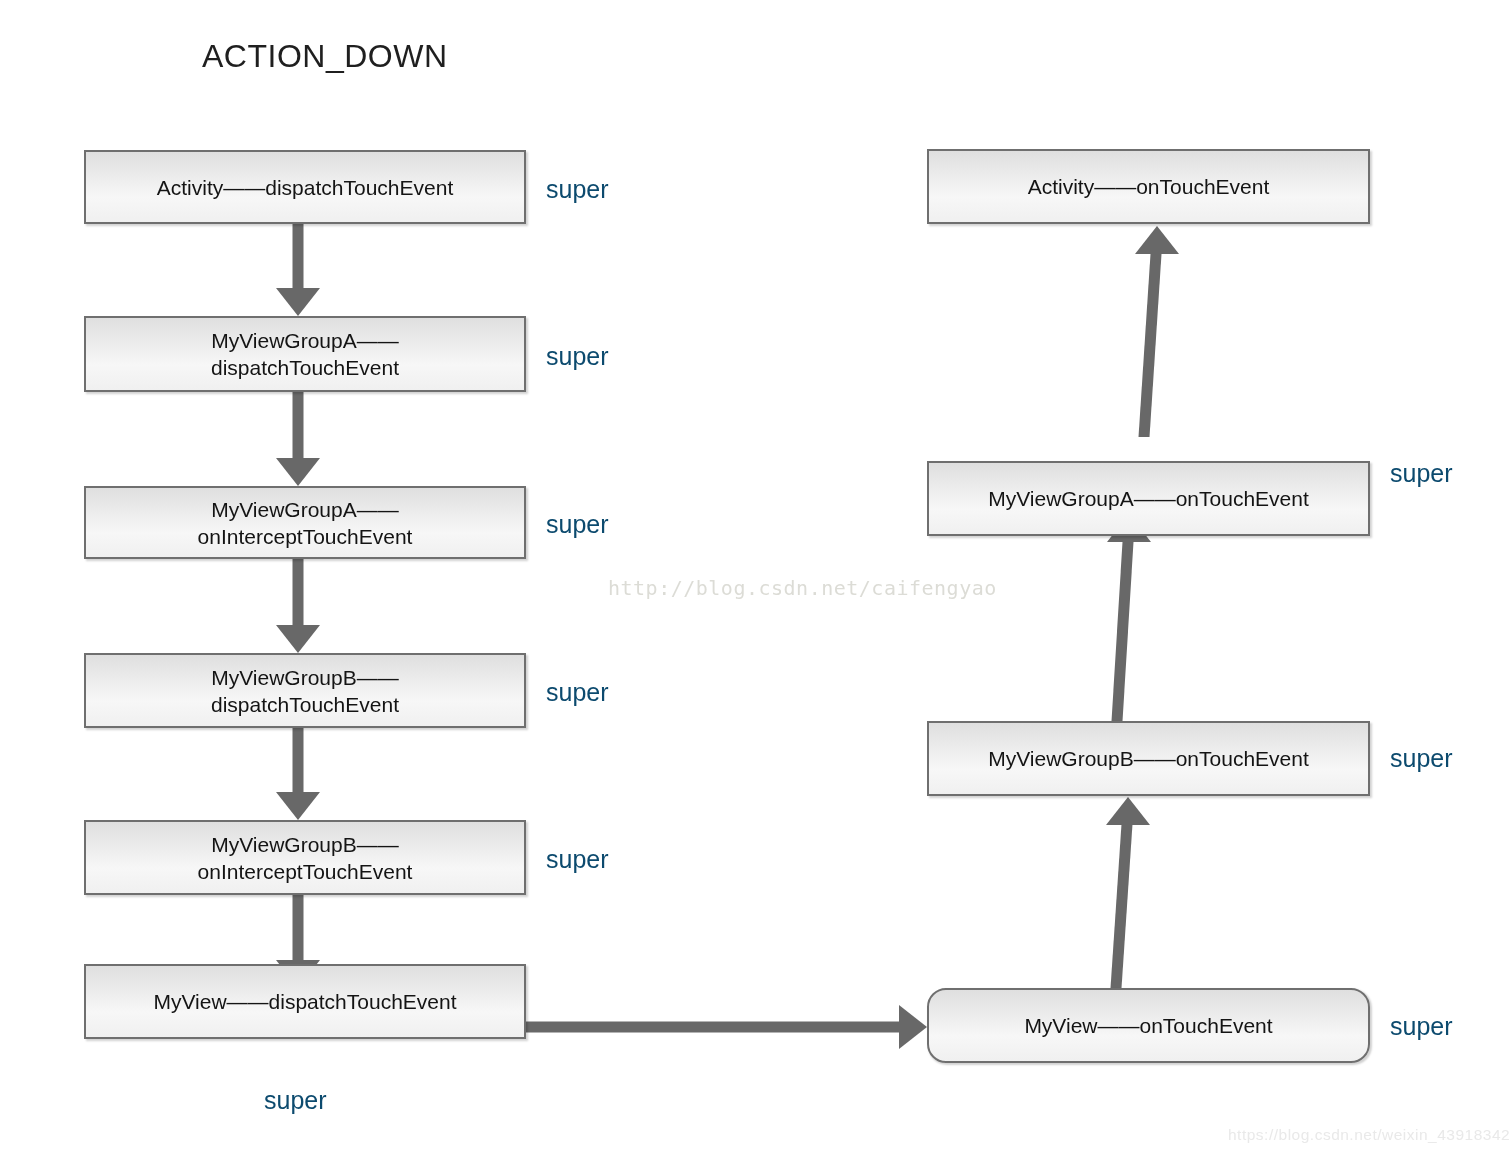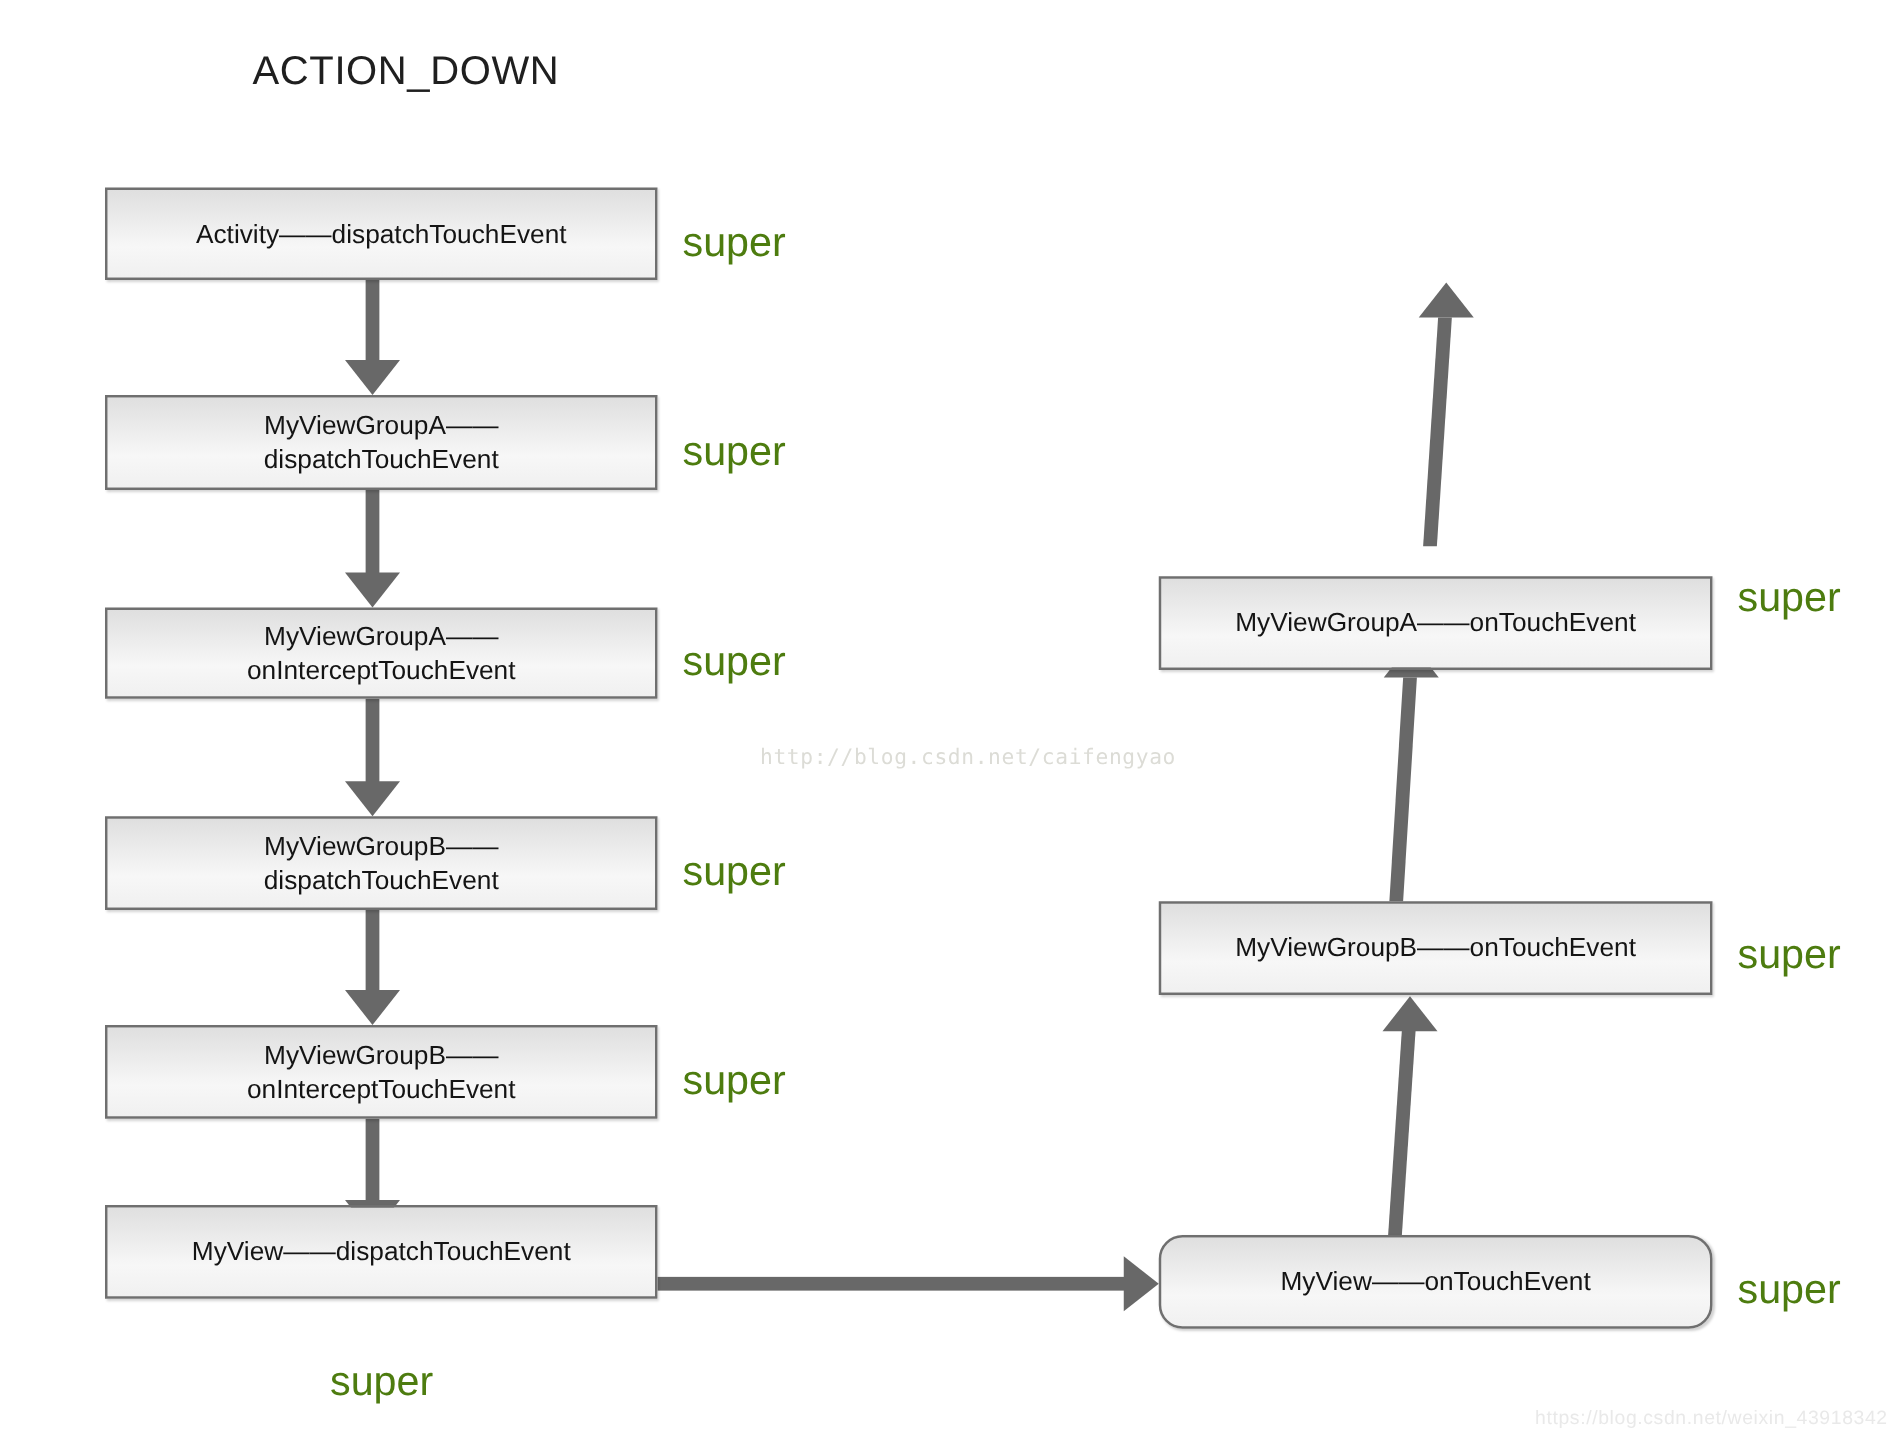--- a/index.html
+++ b/index.html
@@ -44,35 +44,35 @@
   .l5{top:820px; height:75px;}
   .l6{top:964px; height:75px;}
   
   .r-box{left:927px; width:443px;}
   .r1{top:149px; height:75px;}
   .r2{top:461px; height:75px;}
   .r3{top:721px; height:75px;}
   .r4{top:988px; height:75px;border-radius:19px;}
   .super{
     position:absolute;
-    font-size:33px;
-    color:#4d7c0f;
+    font-size:25px;
+    color:#0c4a6e;
     white-space:nowrap;
   }
   .s-left{left:546px;}
   .s1{top:175px;} .s2{top:342px;} .s3{top:510px;} .s4{top:678px;} .s5{top:845px;}
   .s6{left:264px; top:1086px;}
   .s-right{left:1390px;}
   .sr2{top:459px;} .sr3{top:744px;} .sr4{top:1012px;}
   .arrows{position:absolute; left:0; top:0; width:1510px; height:1154px;}
   .wm-center{
     position:absolute;
-    left:608px; top:596px;
+    left:608px; top:576px;
     font-family:"DejaVu Sans Mono", monospace;
-    font-size:17px;
+    font-size:20px;
     letter-spacing:0.5px;
     color:#dcdcd6;
     white-space:nowrap;
   }
   .wm-corner{
     position:absolute;
     left:1228px; top:1126px;
     font-size:15.5px;
     color:#e9e9e9;
     letter-spacing:0.5px;
@@ -148,20 +148,23 @@
   </div>
   <div class="node l-box l5">
     <span>MyViewGroupB——</span>
     <span>onInterceptTouchEvent</span>
   </div>
   <div class="node l-box l6">
     <span>MyView——dispatchTouchEvent</span>
     <span></span>
   </div>
 
+  <div class="node r-box r1">
+    <span>Activity——onTouchEvent</span>
+  </div>
   <div class="node r-box r2">
     <span>MyViewGroupA——onTouchEvent</span>
   </div>
   <div class="node r-box r3">
     <span>MyViewGroupB——onTouchEvent</span>
   </div>
   <div class="node r-box r4">
     <span>MyView——onTouchEvent</span>
   </div>
 

